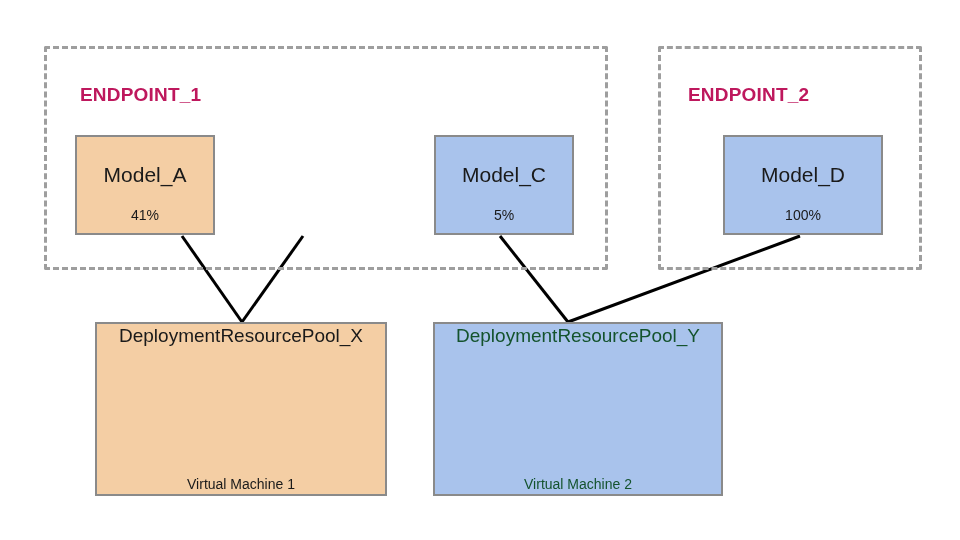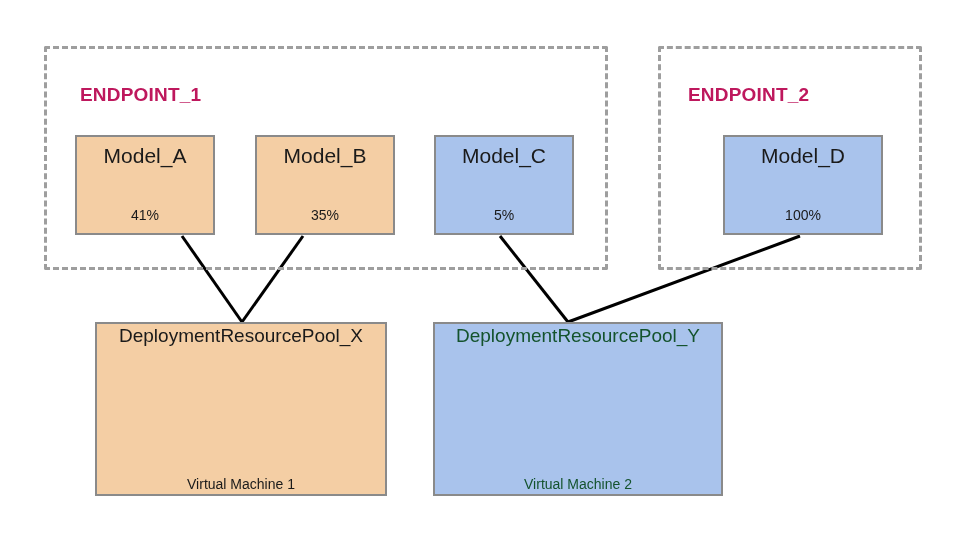--- a/index.html
+++ b/index.html
@@ -41,21 +41,21 @@
     white-space: nowrap;
   }
   .model-node {
     position: absolute;
     box-sizing: border-box;
     border: 2px solid #8a8a8a;
     display: flex;
     flex-direction: column;
     align-items: center;
     justify-content: flex-start;
-    padding-top: 6px;
+    padding-top: 25px;
     color: #1a1a1a;
   }
   .model-node .model-title {
     font-size: 21px;
     line-height: 25px;
     white-space: nowrap;
   }
   .model-node .model-pct {
     position: absolute;
     bottom: 9px;
@@ -103,24 +103,20 @@
   <div class="endpoint-label" id="grplbl-0" style="left: 80px; top: 84px;">ENDPOINT_1</div>
 
   <div class="endpoint-group" id="grp-1" style="left: 658px; top: 46px; width: 264px; height: 224px; border-color: rgb(158, 158, 158);"></div>
   <div class="endpoint-label" id="grplbl-1" style="left: 688px; top: 84px;">ENDPOINT_2</div>
 
   <div class="model-node" id="mdl-0" style="left: 75px; top: 135px; width: 140px; height: 100px; background: rgb(244, 206, 164); border-color: rgb(138, 138, 138); color: rgb(26, 26, 26);">
     <span class="model-title">Model_A</span>
     <span class="model-pct">41%</span>
   </div>
 
-  <div class="model-node" id="mdl-1" style="left: 255px; top: 135px; width: 140px; height: 100px; background: rgb(244, 206, 164); border-color: rgb(138, 138, 138); color: rgb(26, 26, 26);">
-    <span class="model-title">Model_B</span>
-    <span class="model-pct">35%</span>
-  </div>
 
   <div class="model-node" id="mdl-2" style="left: 434px; top: 135px; width: 140px; height: 100px; background: rgb(169, 195, 236); border-color: rgb(138, 138, 138); color: rgb(26, 26, 26);">
     <span class="model-title">Model_C</span>
     <span class="model-pct">5%</span>
   </div>
 
   <div class="model-node" id="mdl-3" style="left: 723px; top: 135px; width: 160px; height: 100px; background: rgb(169, 195, 236); border-color: rgb(138, 138, 138); color: rgb(26, 26, 26);">
     <span class="model-title">Model_D</span>
     <span class="model-pct">100%</span>
   </div>

